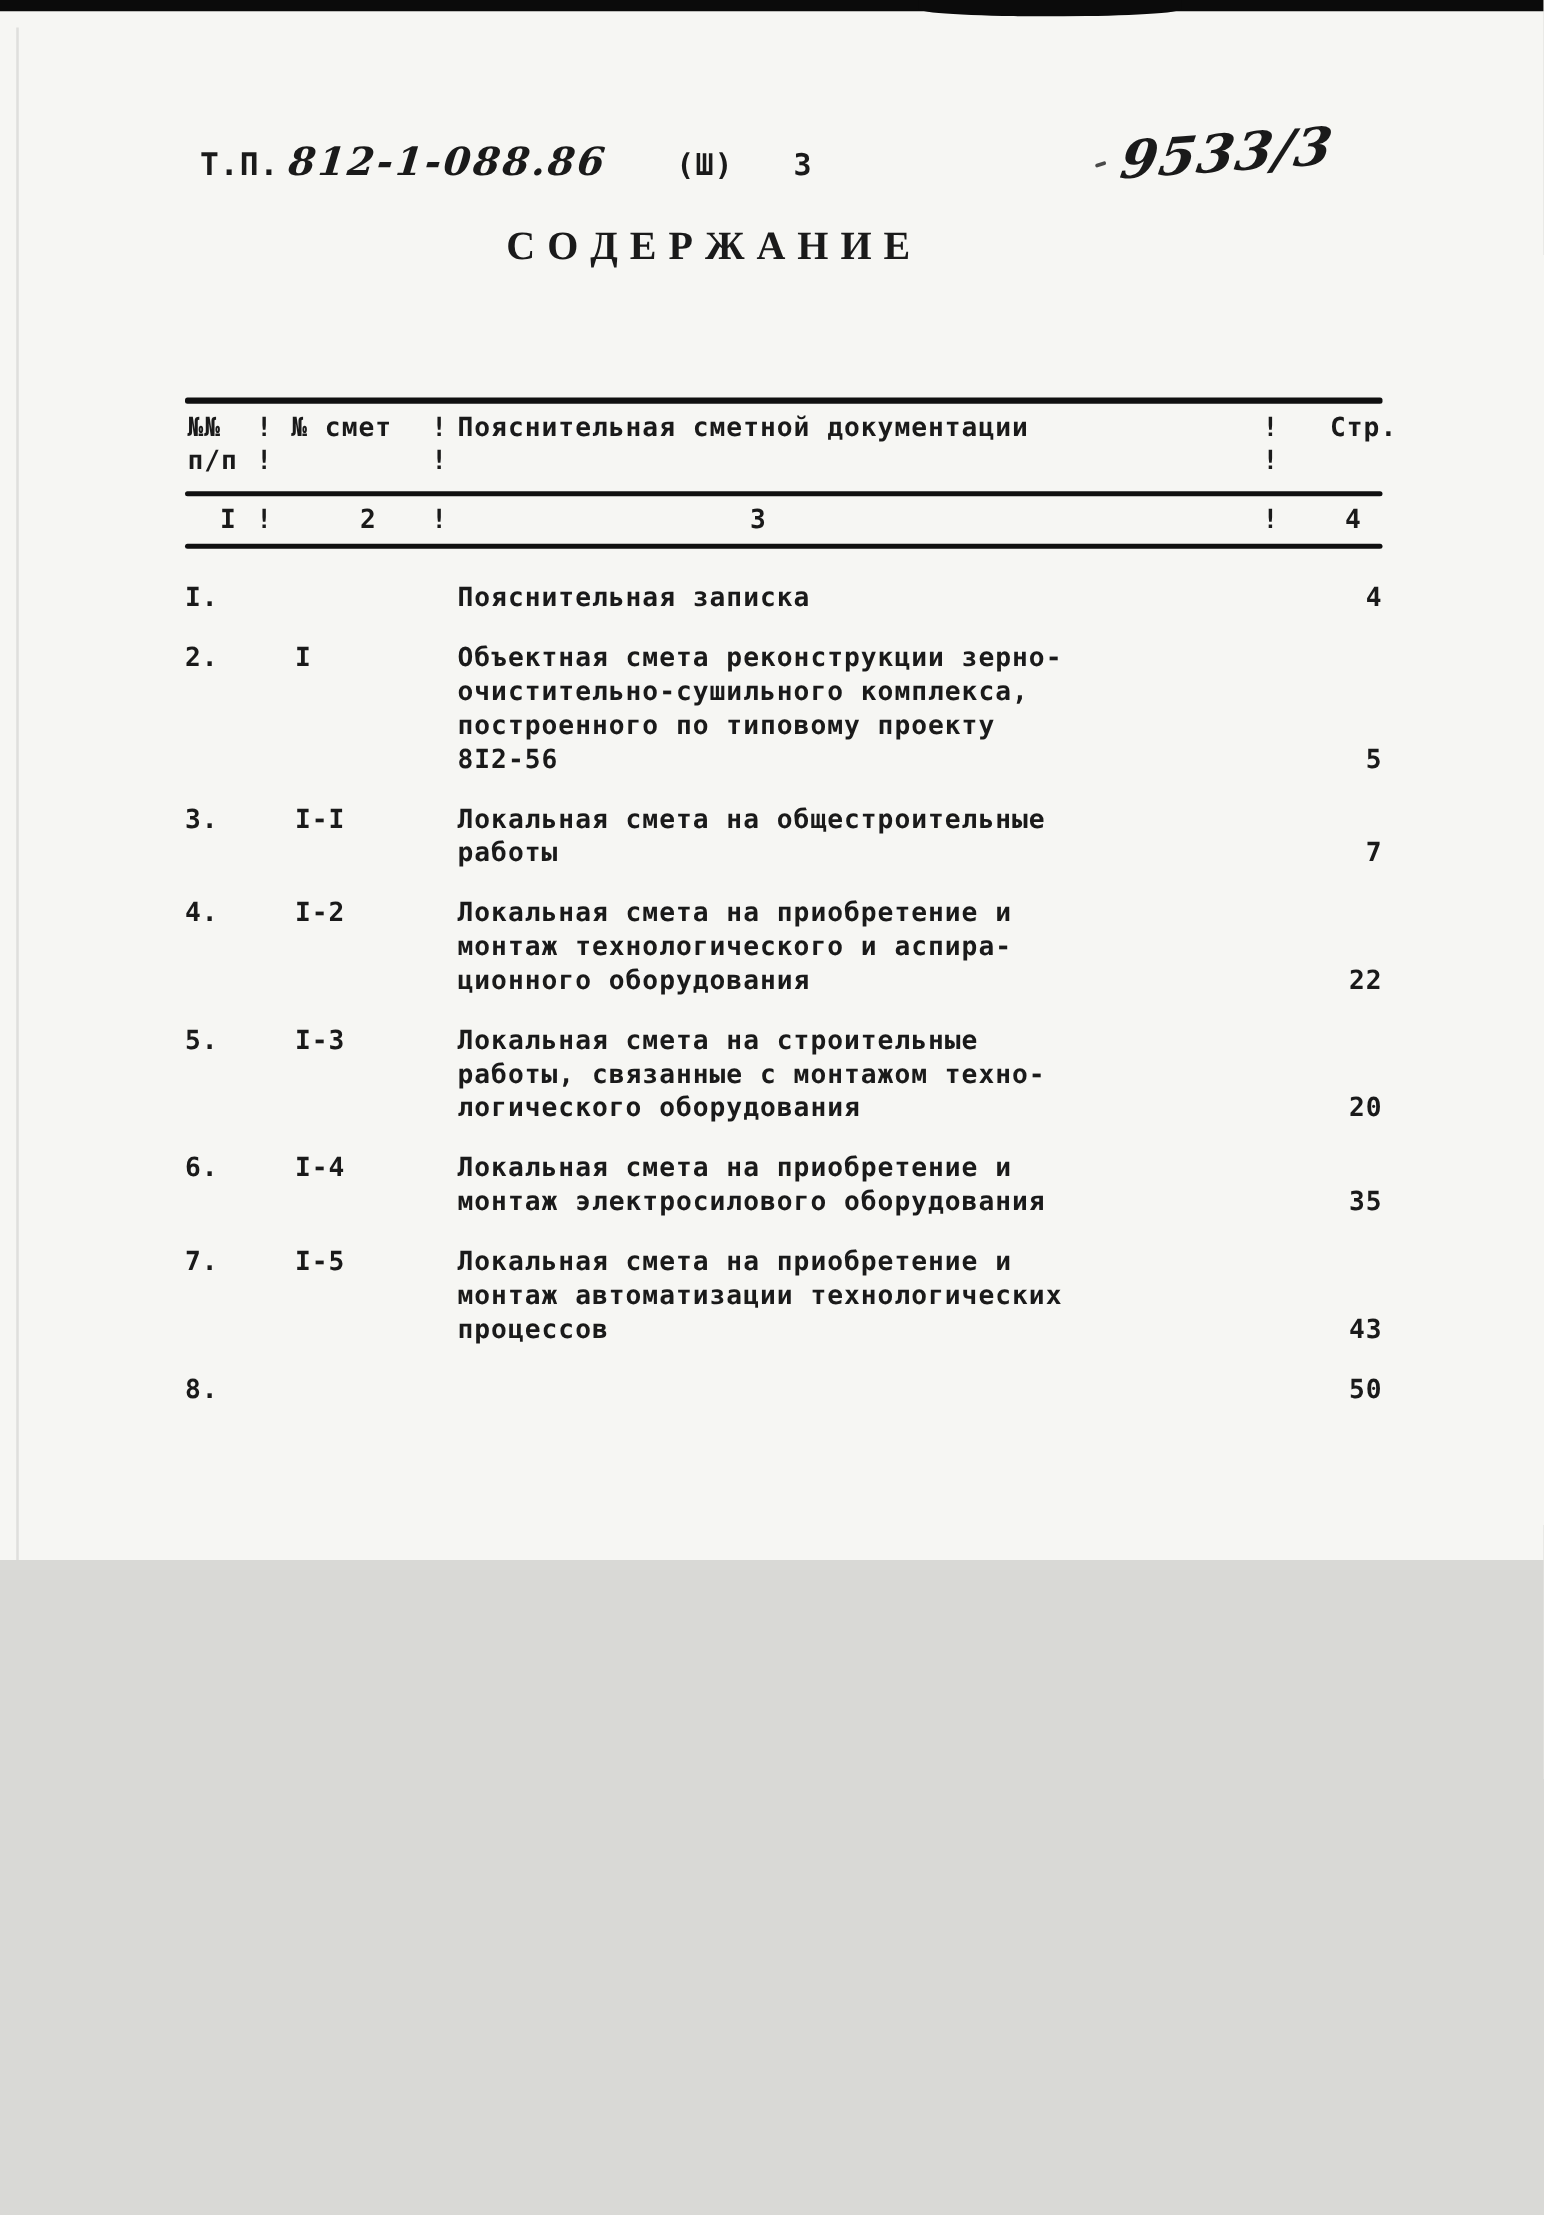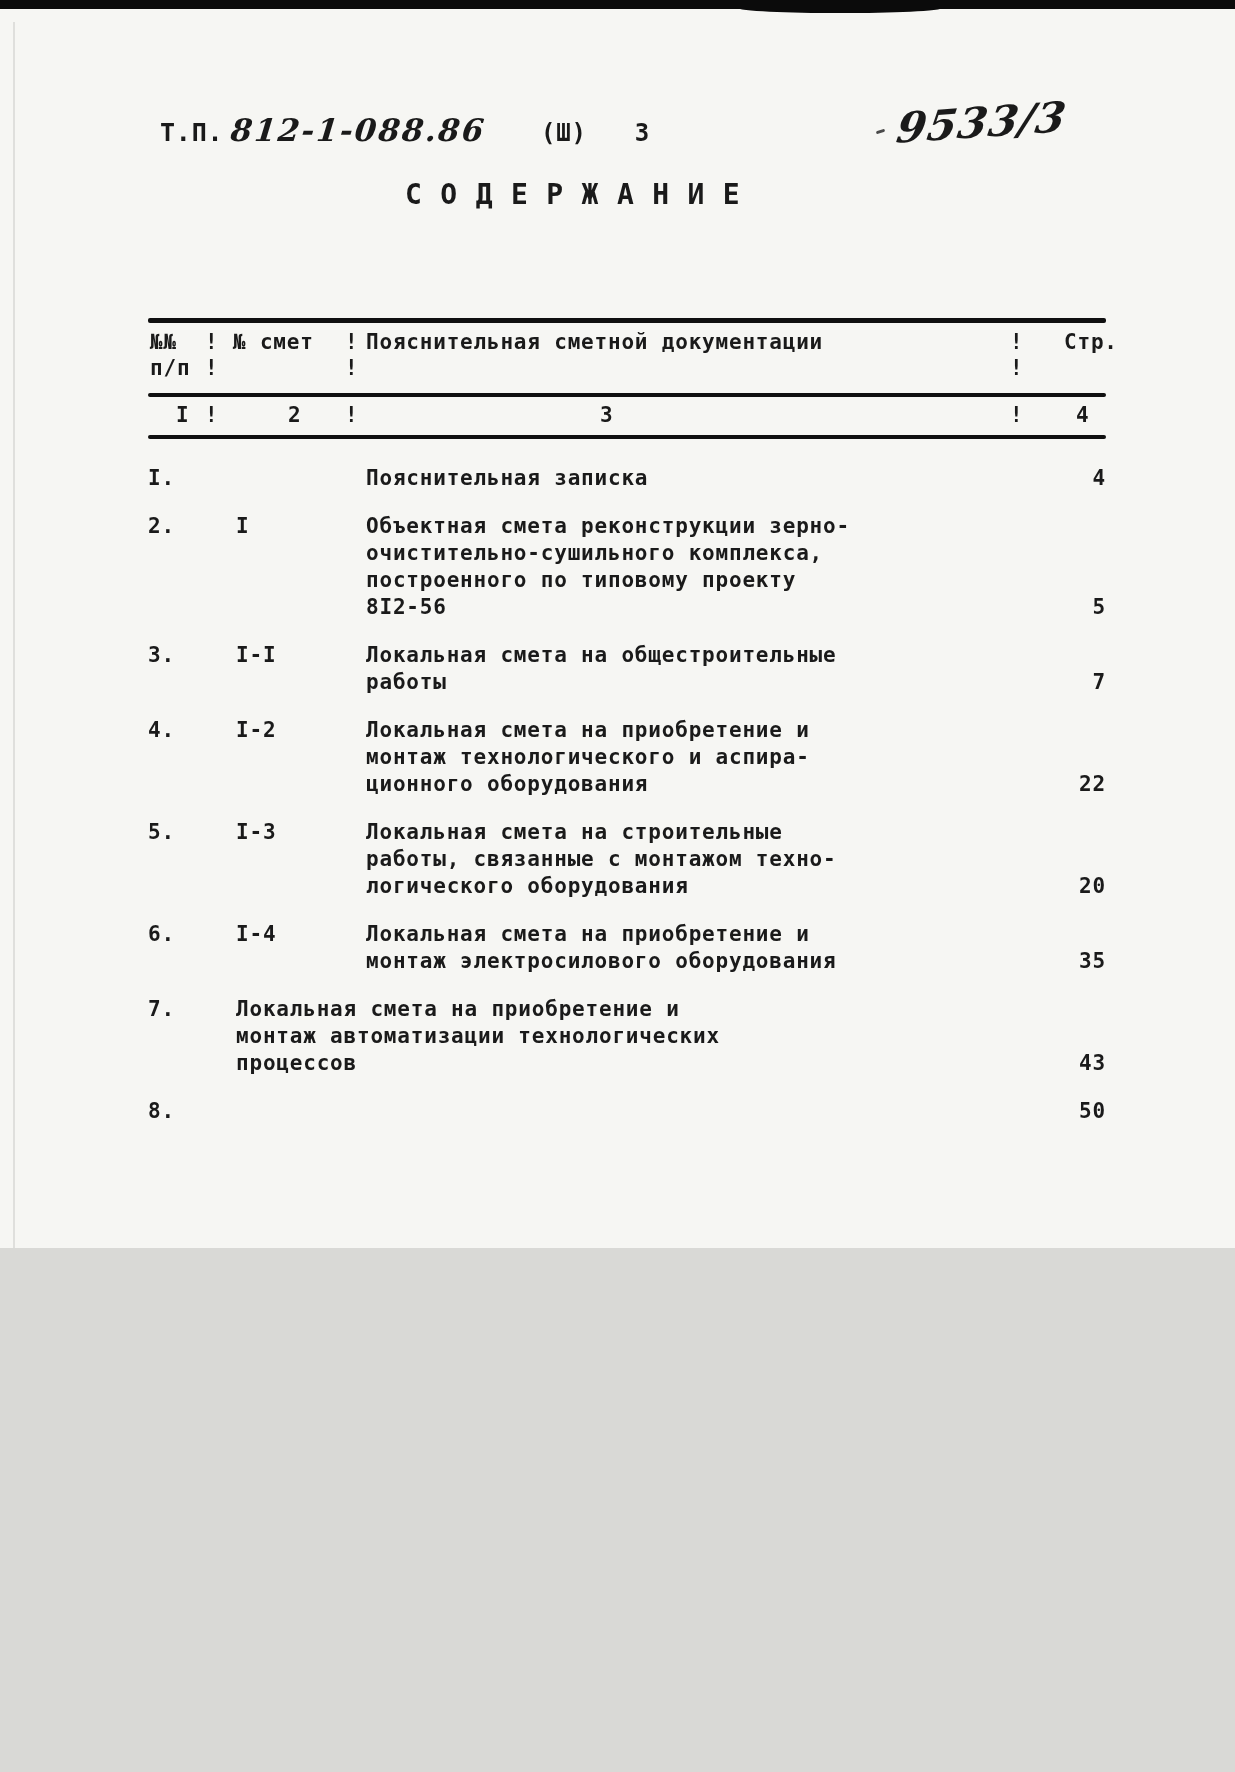--- a/index.html
+++ b/index.html
@@ -34,21 +34,21 @@
     font-size: 31px; letter-spacing: 2px; transform: skewX(-6deg); margin-left: 8px;
   }
   .doc-volume { font-size: 24px; margin-left: 55px; }
   .doc-sheet  { font-size: 24px; margin-left: 48px; }
   .handwritten {
     position: absolute; top: 98px; left: 898px;
     font-family: "DejaVu Serif", serif; font-style: italic; font-weight: 600;
     font-size: 42px; letter-spacing: 1px;
     transform: skewX(-12deg) rotate(-4deg);
   }
-  .page-title { position: absolute; top: 178px; left: 405px; font-size: 28px; }
+  .page-title { position: absolute; top: 178px; left: 405px; font-size: 32px; font-family: Liberation Serif, serif; }
 
   
   .toc { position: absolute; left: 148px; top: 318px; width: 958px; font-size: 21px; line-height: 27px; }
   .rule { height: 5px; background: #101010; border-radius: 2px; }
   .rule.thin { height: 4px; }
 
   .thead { position: relative; height: 70px; }
   .thead .cell, .tnum .cell { position: absolute; white-space: nowrap; }
   .h-num1  { left: 2px;  top: 6px; }
   .h-num2  { left: 2px;  top: 32px; }
@@ -176,20 +176,21 @@
       <div class="row">
         <span class="c-num">6.</span>
         <span class="c-smeta">I-4</span>
         <span class="c-name">Локальная смета на приобретение и
 монтаж электросилового оборудования</span>
         <span class="c-page">35</span>
       </div>
 
       <div class="row">
         <span class="c-num">7.</span>
+        <span class="c-smeta">I-5</span>
         <span class="c-name">Локальная смета на приобретение и
 монтаж автоматизации технологических
 процессов</span>
         <span class="c-page">43</span>
       </div>
 
       <div class="row">
         <span class="c-num">8.</span>
         <span class="c-smeta"></span>
         <span class="c-page">50</span>

